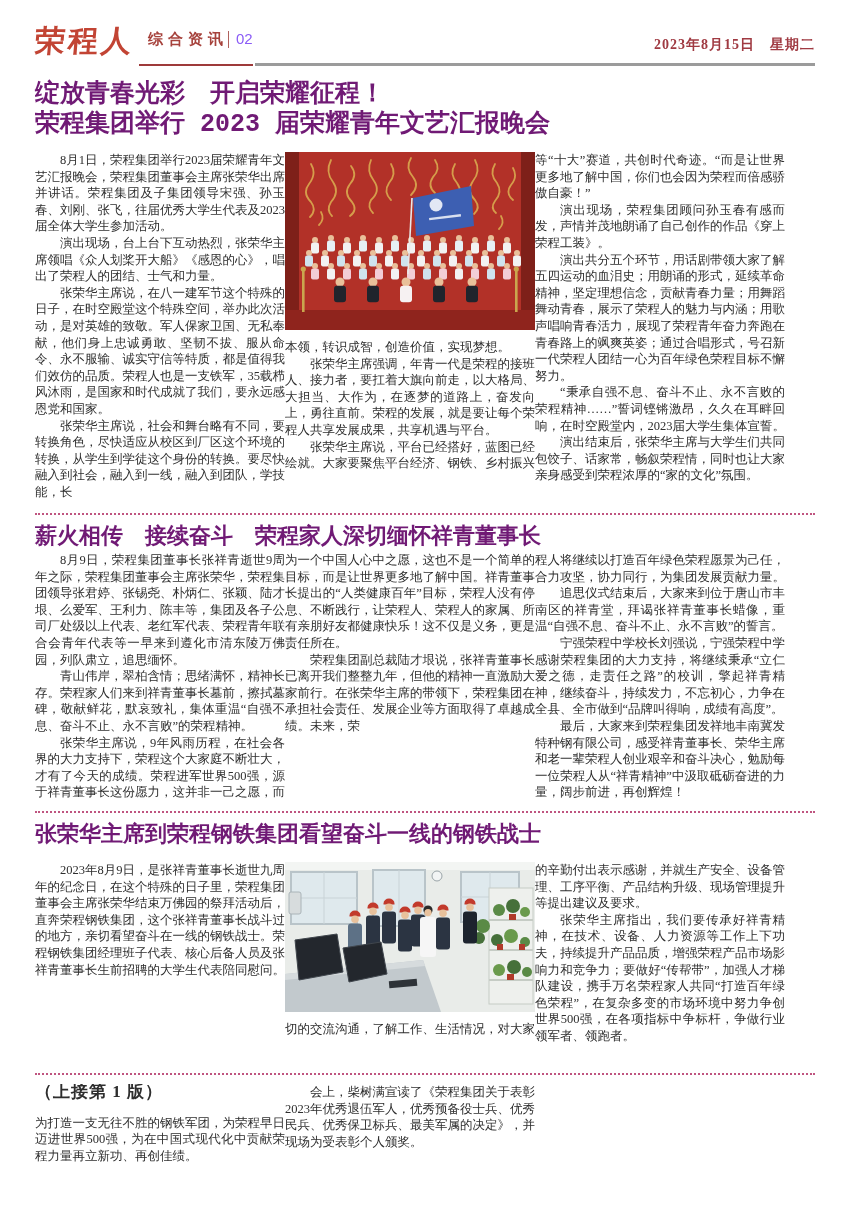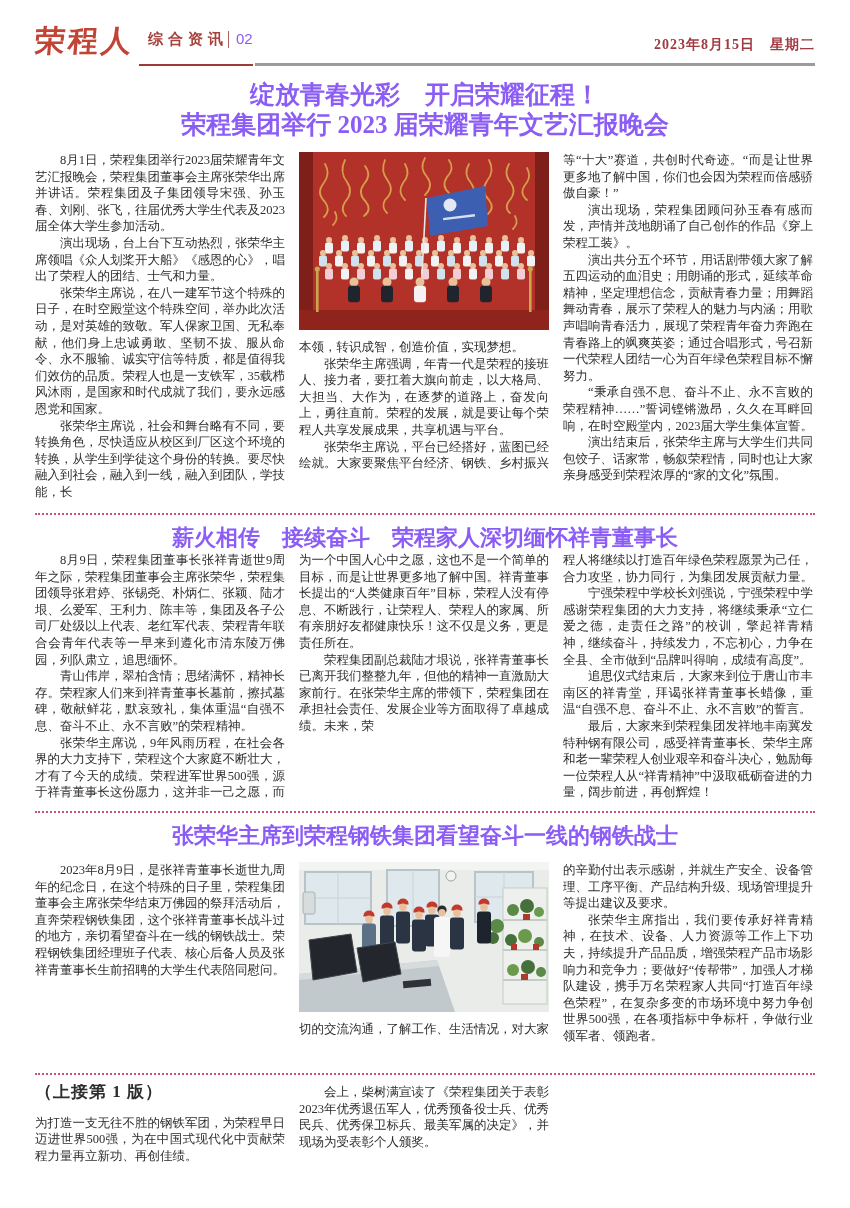--- a/index.html
+++ b/index.html
@@ -24,30 +24,30 @@
     vertical-align:7px;
   }
   .vline { display:inline-block; width:1px; height:17px; background:#b0615c; vertical-align:3px; margin-right:7px; }
   .pageno { font-family:"Liberation Sans","DejaVu Sans",sans-serif; font-size:15px; color:#8b5cf6; vertical-align:7px; }
   .date { position:absolute; right:0; top:12px; font-weight:bold; font-size:14px; color:#a03a42; letter-spacing:1px; }
   .rule-red  { position:absolute; left:104px; width:114px; bottom:0; height:2px; background:#9e3a3a; }
   .rule-gray { position:absolute; left:220px; right:0;  bottom:0; height:3px; background:#9b9b9b; }
 
   
   .headline {
-    text-align:center; color:#8b5cf6; margin:0;
-    font-family:Liberation Serif, serif; font-weight:bold;
+    text-align:left; color:#701a75; margin:0;
+    font-family:Liberation Mono, monospace; font-weight:bold;
   }
   .h1 { font-size:25px; line-height:30px; margin:14px 0 12px; }
   .h1 span { display:block; }
   .h2 { font-size:22px; line-height:28px; margin:6px 0 0; }
   .h3 { font-size:22px; line-height:28px; margin:4px 0 12px; }
 
   
-  .cols { display:flex; gap:14px; overflow:hidden; }
+  .cols { display:flex; overflow:hidden; }
   .cols.a1 { height:352px; }
   .cols.a2 { height:250px; }
   .cols.a3 { height:202px; }
   .cols.bottom { height:100px; }
   .col { flex:0 0 250px; width:250px; }
   .col p {
     margin:0; font-size:12.5px; line-height:16.6px;
     text-align:justify; text-indent:2em; color:#2e2e2e;
   }
   .col p.cont { text-indent:0; }
@@ -211,22 +211,22 @@
         <p>8月9日，荣程集团董事长张祥青逝世9周年之际，荣程集团董事会主席张荣华，荣程集团领导张君婷、张锡尧、朴炳仁、张颖、陆才垠、么爱军、王利力、陈丰等，集团及各子公司厂处级以上代表、老红军代表、荣程青年联合会青年代表等一早来到遵化市清东陵万佛园，列队肃立，追思缅怀。</p>
         <p>青山伟岸，翠柏含情；思绪满怀，精神长存。荣程家人们来到祥青董事长墓前，擦拭墓碑，敬献鲜花，默哀致礼，集体重温“自强不息、奋斗不止、永不言败”的荣程精神。</p>
         <p>张荣华主席说，9年风雨历程，在社会各界的大力支持下，荣程这个大家庭不断壮大，才有了今天的成绩。荣程进军世界500强，源于祥青董事长这份愿力，这并非一己之愿，而是作</p>
       </div>
       <div class="col">
         <p class="cont">为一个中国人心中之愿，这也不是一个简单的目标，而是让世界更多地了解中国。祥青董事长提出的“人类健康百年”目标，荣程人没有停息、不断践行，让荣程人、荣程人的家属、所有亲朋好友都健康快乐！这不仅是义务，更是责任所在。</p>
         <p>荣程集团副总裁陆才垠说，张祥青董事长已离开我们整整九年，但他的精神一直激励大家前行。在张荣华主席的带领下，荣程集团在承担社会责任、发展企业等方面取得了卓越成绩。未来，荣</p>
       </div>
       <div class="col">
         <p class="cont">程人将继续以打造百年绿色荣程愿景为己任，合力攻坚，协力同行，为集团发展贡献力量。</p>
+        <p>追思仪式结束后，大家来到位于唐山市丰南区的祥青堂，拜谒张祥青董事长蜡像，重温“自强不息、奋斗不止、永不言败”的誓言。</p>
         <p>宁强荣程中学校长刘强说，宁强荣程中学感谢荣程集团的大力支持，将继续秉承“立仁爱之德，走责任之路”的校训，擎起祥青精神，继续奋斗，持续发力，不忘初心，力争在全县、全市做到“品牌叫得响，成绩有高度”。</p>
-        <p>追思仪式结束后，大家来到位于唐山市丰南区的祥青堂，拜谒张祥青董事长蜡像，重温“自强不息、奋斗不止、永不言败”的誓言。</p>
         <p>最后，大家来到荣程集团发祥地丰南冀发特种钢有限公司，感受祥青董事长、荣华主席和老一辈荣程人创业艰辛和奋斗决心，勉励每一位荣程人从“祥青精神”中汲取砥砺奋进的力量，阔步前进，再创辉煌！</p>
       </div>
     </div>
   </section>
 
   <hr class="dotsep">
 
   <section>
     <h2 class="headline h3">张荣华主席到荣程钢铁集团看望奋斗一线的钢铁战士</h2>
     <div class="cols a3">

